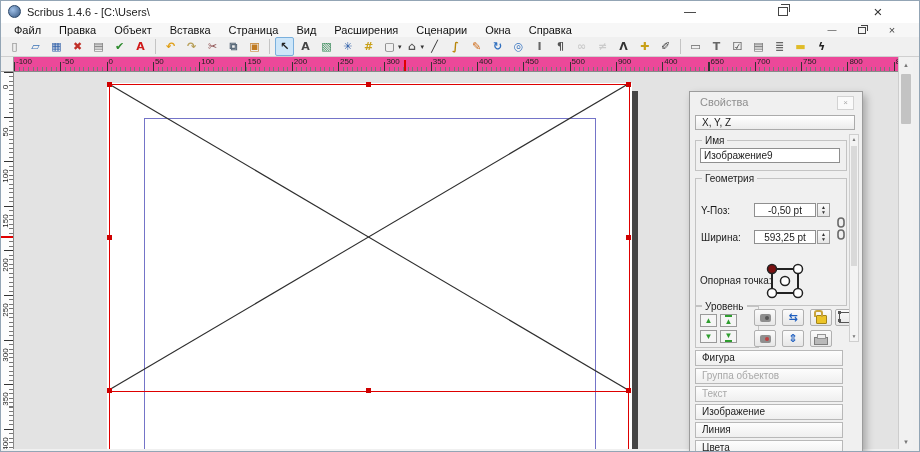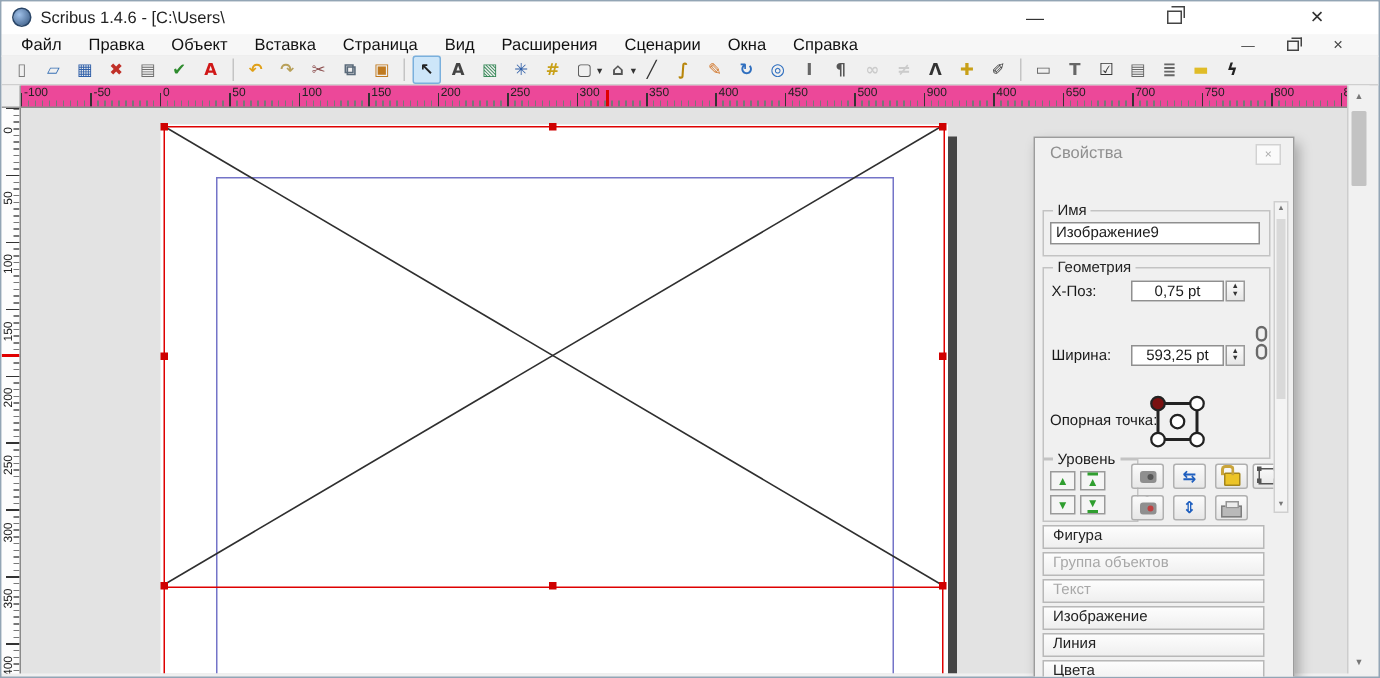--- a/index.html
+++ b/index.html
@@ -340,32 +340,33 @@
 
   <div class="vscroll">
     <div class="arrow" style="top:0">▲</div>
     <div class="thumb"></div>
     <div class="arrow" style="bottom:0">▼</div>
   </div>
 
   <div class="panel">
     <div class="p-title">Свойства</div>
     <div class="p-close">×</div>
+    <div class="p-tab">X, Y, Z</div>
 
     <div class="groupbox" style="left:5px;top:48px;width:150px;height:29px">
       <span class="legend">Имя</span>
       <div class="p-input" style="left:4px;top:7px;width:140px;height:15px">Изображение9</div>
     </div>
 
     <div class="groupbox" style="left:5px;top:86px;width:150px;height:126px">
       <span class="legend">Геометрия</span>
       <div id="geo-rows" style="position:absolute;left:0;top:0;width:100%;height:100%">
-          <div class="geo-row" style="top: 8px;">
-            <span class="geo-label">X-Поз:</span>
-            <div class="geo-field">0,75 pt</div>
+          <div class="geo-row" style="top: 24px;">
+            <span class="geo-label">Y-Поз:</span>
+            <div class="geo-field">-0,50 pt</div>
             <div class="spinner">
               <span>▲</span>
               <span>▼</span>
             </div>
           </div>
           <div class="geo-row" style="top: 51px;">
             <span class="geo-label">Ширина:</span>
             <div class="geo-field">593,25 pt</div>
             <div class="spinner">
               <span>▲</span>

